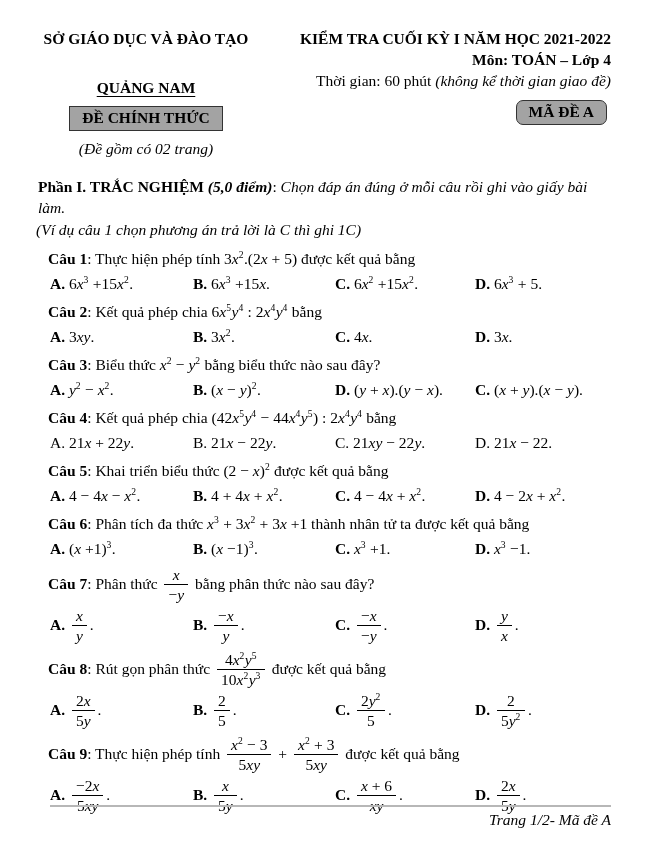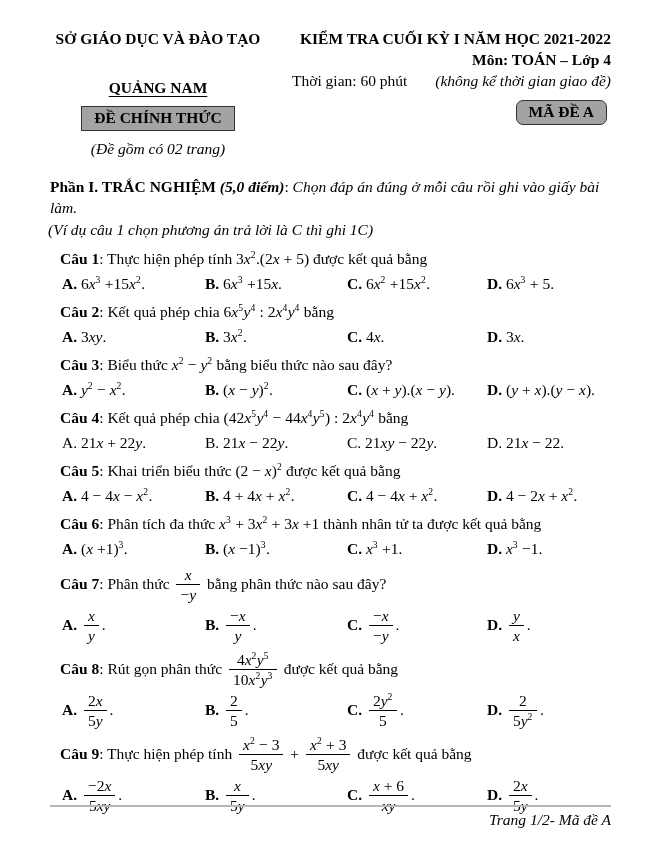--- a/index.html
+++ b/index.html
@@ -1,20 +1,20 @@
 <!DOCTYPE html>
 <html><head>
 <meta charset="utf-8">
 <style>
   html,body{margin:0;padding:0;background:#fff;}
   .page{
     position:relative;
     width:647px;height:843px;
     box-sizing:border-box;
-    padding:28px 36px 0 48px;
+    padding:28px 36px 0 36px;
     background:#ffffff;
     color:#000;
     font-family:"Liberation Serif","DejaVu Serif",serif;
     font-size:15.5px;
     overflow:hidden;
   }
   
   .header{display:flex;}
   .h-left{width:220px;text-align:center;}
   .h-right{flex:1;margin-left:18px;display:flex;flex-direction:column;align-items:flex-end;}
@@ -24,21 +24,21 @@
     display:inline-block;
     border:1.4px solid #333;
     font-weight:bold;
     padding:2px 12px 3px 12px;
     line-height:18px;
     background:#a3a3a3;
   }
   .h-left .box{margin-top:8px;}
   .pages-note{font-style:italic;margin-top:8px;line-height:20px;}
   .time-line{line-height:22px;}
-  .time-line i{font-style:italic;margin-left:24px;}
+  .time-line i{font-style:italic;}
   .code-box{align-self:flex-end;margin-top:8px;margin-right:4px;border-radius:7px;}
   
   .part-head{margin:17px 0 0 2px;line-height:21px;}
   .part-head .bi{font-weight:bold;font-style:italic;}
   .part-head i{font-style:italic;}
   .part-note{font-style:italic;margin:1px 0 0 0;line-height:21px;}
   
   #questions{margin-top:7px;}
   .question{margin:0 0 4px 0;}
   .stem{padding-left:12px;line-height:24px;}
@@ -111,22 +111,22 @@
           <div class="option"><span class="letter">B.</span> <span class="math">3<i>x</i><sup>2</sup>.</span></div>
           <div class="option"><span class="letter">C.</span> <span class="math">4<i>x</i>.</span></div>
           <div class="option"><span class="letter">D.</span> <span class="math">3<i>x</i>.</span></div>
         </div>
       </div>
       <div class="question">
         <div class="stem"><span class="qlabel">Câu 3</span><span>: Biểu thức </span><span class="math"><i>x</i><sup>2</sup> − <i>y</i><sup>2</sup></span><span> bằng biểu thức nào sau đây?</span></div>
         <div class="options">
           <div class="option"><span class="letter">A.</span> <span class="math"><i>y</i><sup>2</sup> − <i>x</i><sup>2</sup>.</span></div>
           <div class="option"><span class="letter">B.</span> <span class="math">(<i>x</i> − <i>y</i>)<sup>2</sup>.</span></div>
+          <div class="option"><span class="letter">D.</span> <span class="math">(<i>y</i> + <i>x</i>).(<i>y</i> − <i>x</i>).</span></div>
           <div class="option"><span class="letter">C.</span> <span class="math">(<i>x</i> + <i>y</i>).(<i>x</i> − <i>y</i>).</span></div>
-          <div class="option"><span class="letter">D.</span> <span class="math">(<i>y</i> + <i>x</i>).(<i>y</i> − <i>x</i>).</span></div>
         </div>
       </div>
       <div class="question">
         <div class="stem"><span class="qlabel">Câu 4</span><span>: Kết quả phép chia </span><span class="math">(42<i>x</i><sup>5</sup><i>y</i><sup>4</sup> − 44<i>x</i><sup>4</sup><i>y</i><sup>5</sup>) : 2<i>x</i><sup>4</sup><i>y</i><sup>4</sup></span><span> bằng</span></div>
         <div class="options">
           <div class="option"><span class="letter plain">A.</span> <span class="math">21<i>x</i> + 22<i>y</i>.</span></div>
           <div class="option"><span class="letter plain">B.</span> <span class="math">21<i>x</i> − 22<i>y</i>.</span></div>
           <div class="option"><span class="letter plain">C.</span> <span class="math">21<i>x</i><i>y</i> − 22<i>y</i>.</span></div>
           <div class="option"><span class="letter plain">D.</span> <span class="math">21<i>x</i> − 22.</span></div>
         </div>

